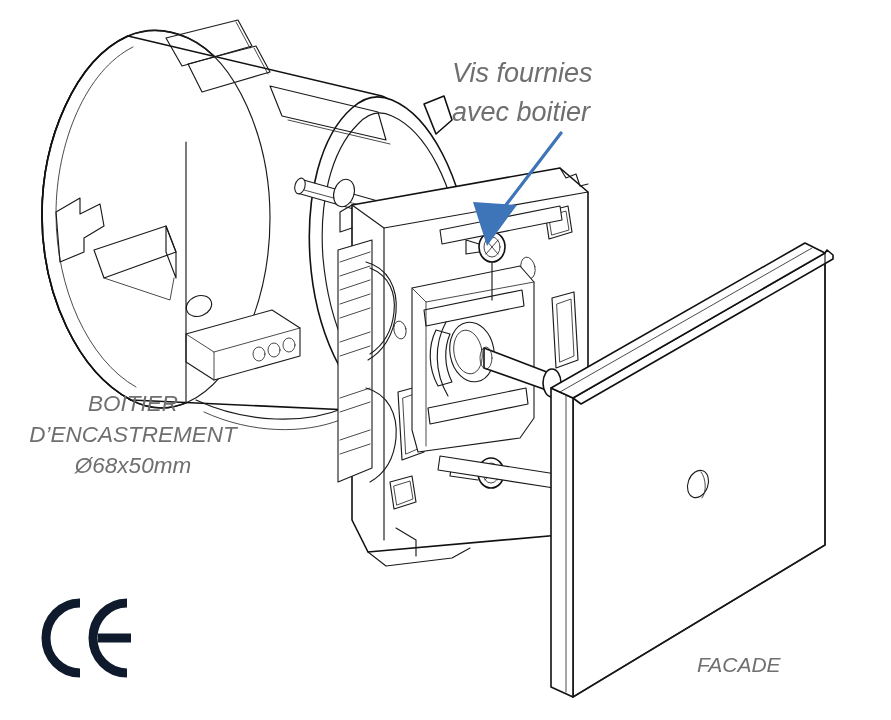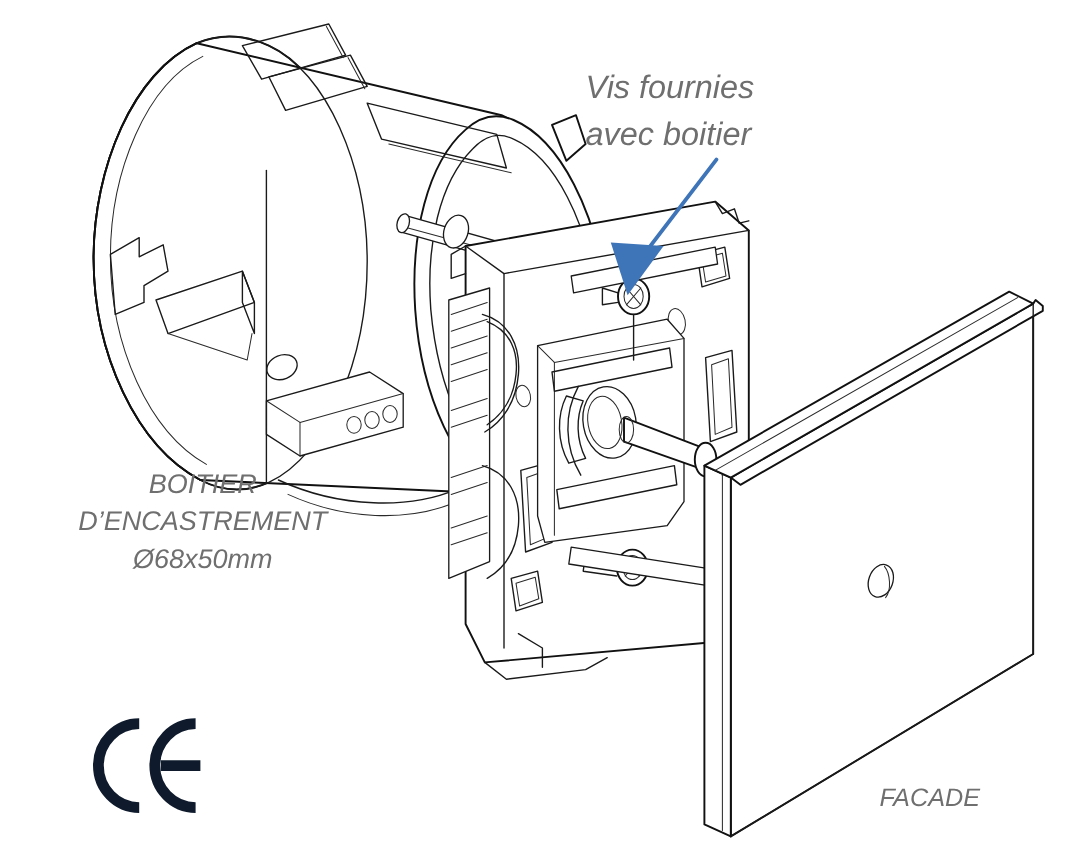--- a/index.html
+++ b/index.html
@@ -13,21 +13,20 @@
     height: 720px;
     position: relative;
     overflow: hidden;
     font-family: "Liberation Sans", sans-serif;
   }
   #diagram-root {
     position: absolute;
     left: 0; top: 0;
     width: 724px;
     height: 720px;
-    margin-left: 36px;
   }
   svg.canvas {
     display: block;
     width: 891px;
     height: 720px;
   }
   .ln {
     fill: none;
     stroke: #111111;
     stroke-width: 1.6;

